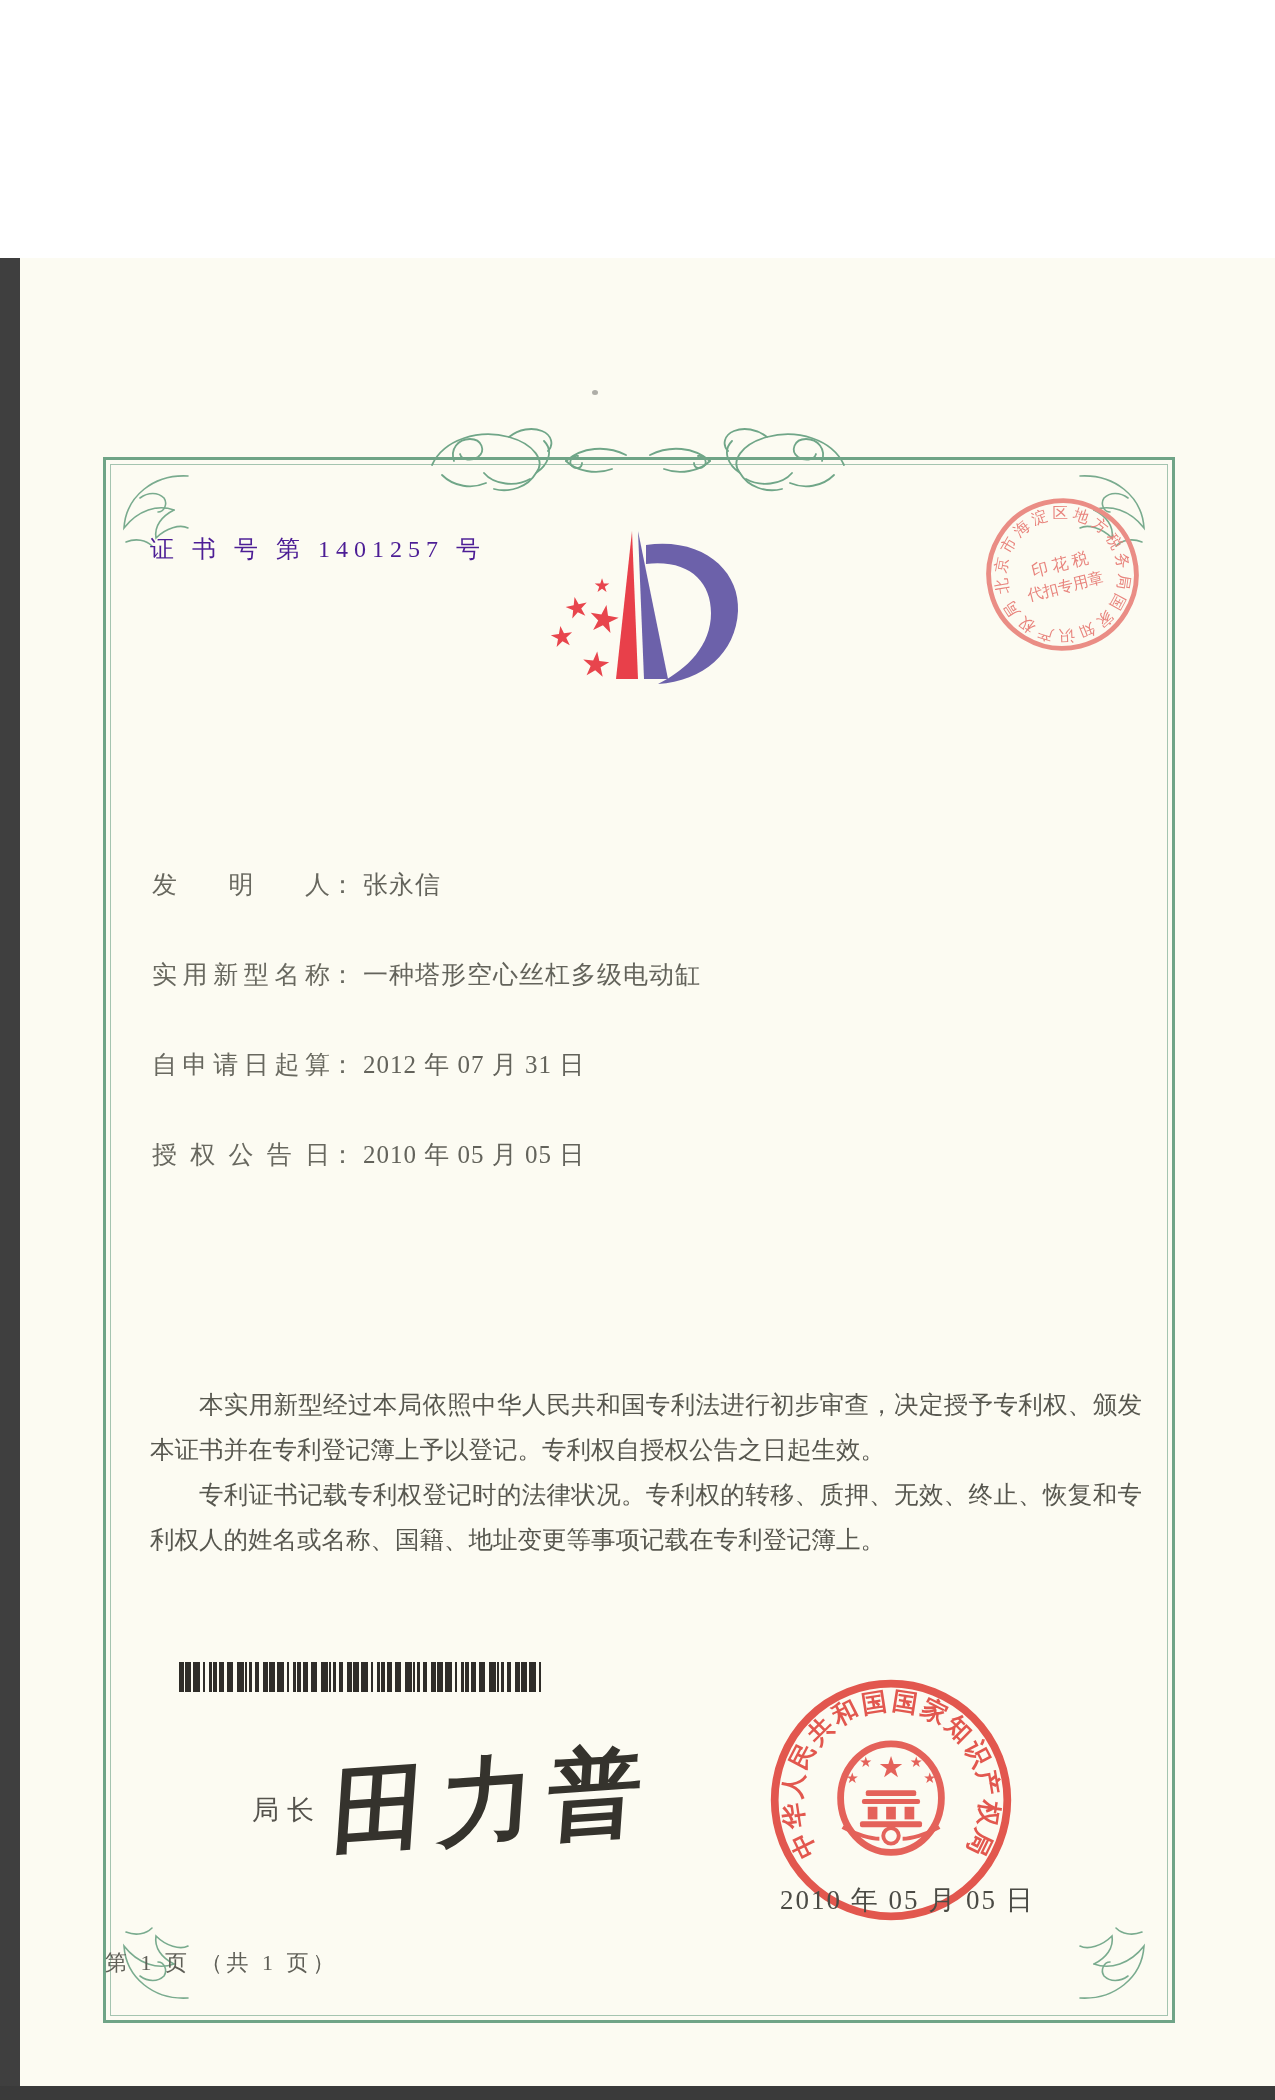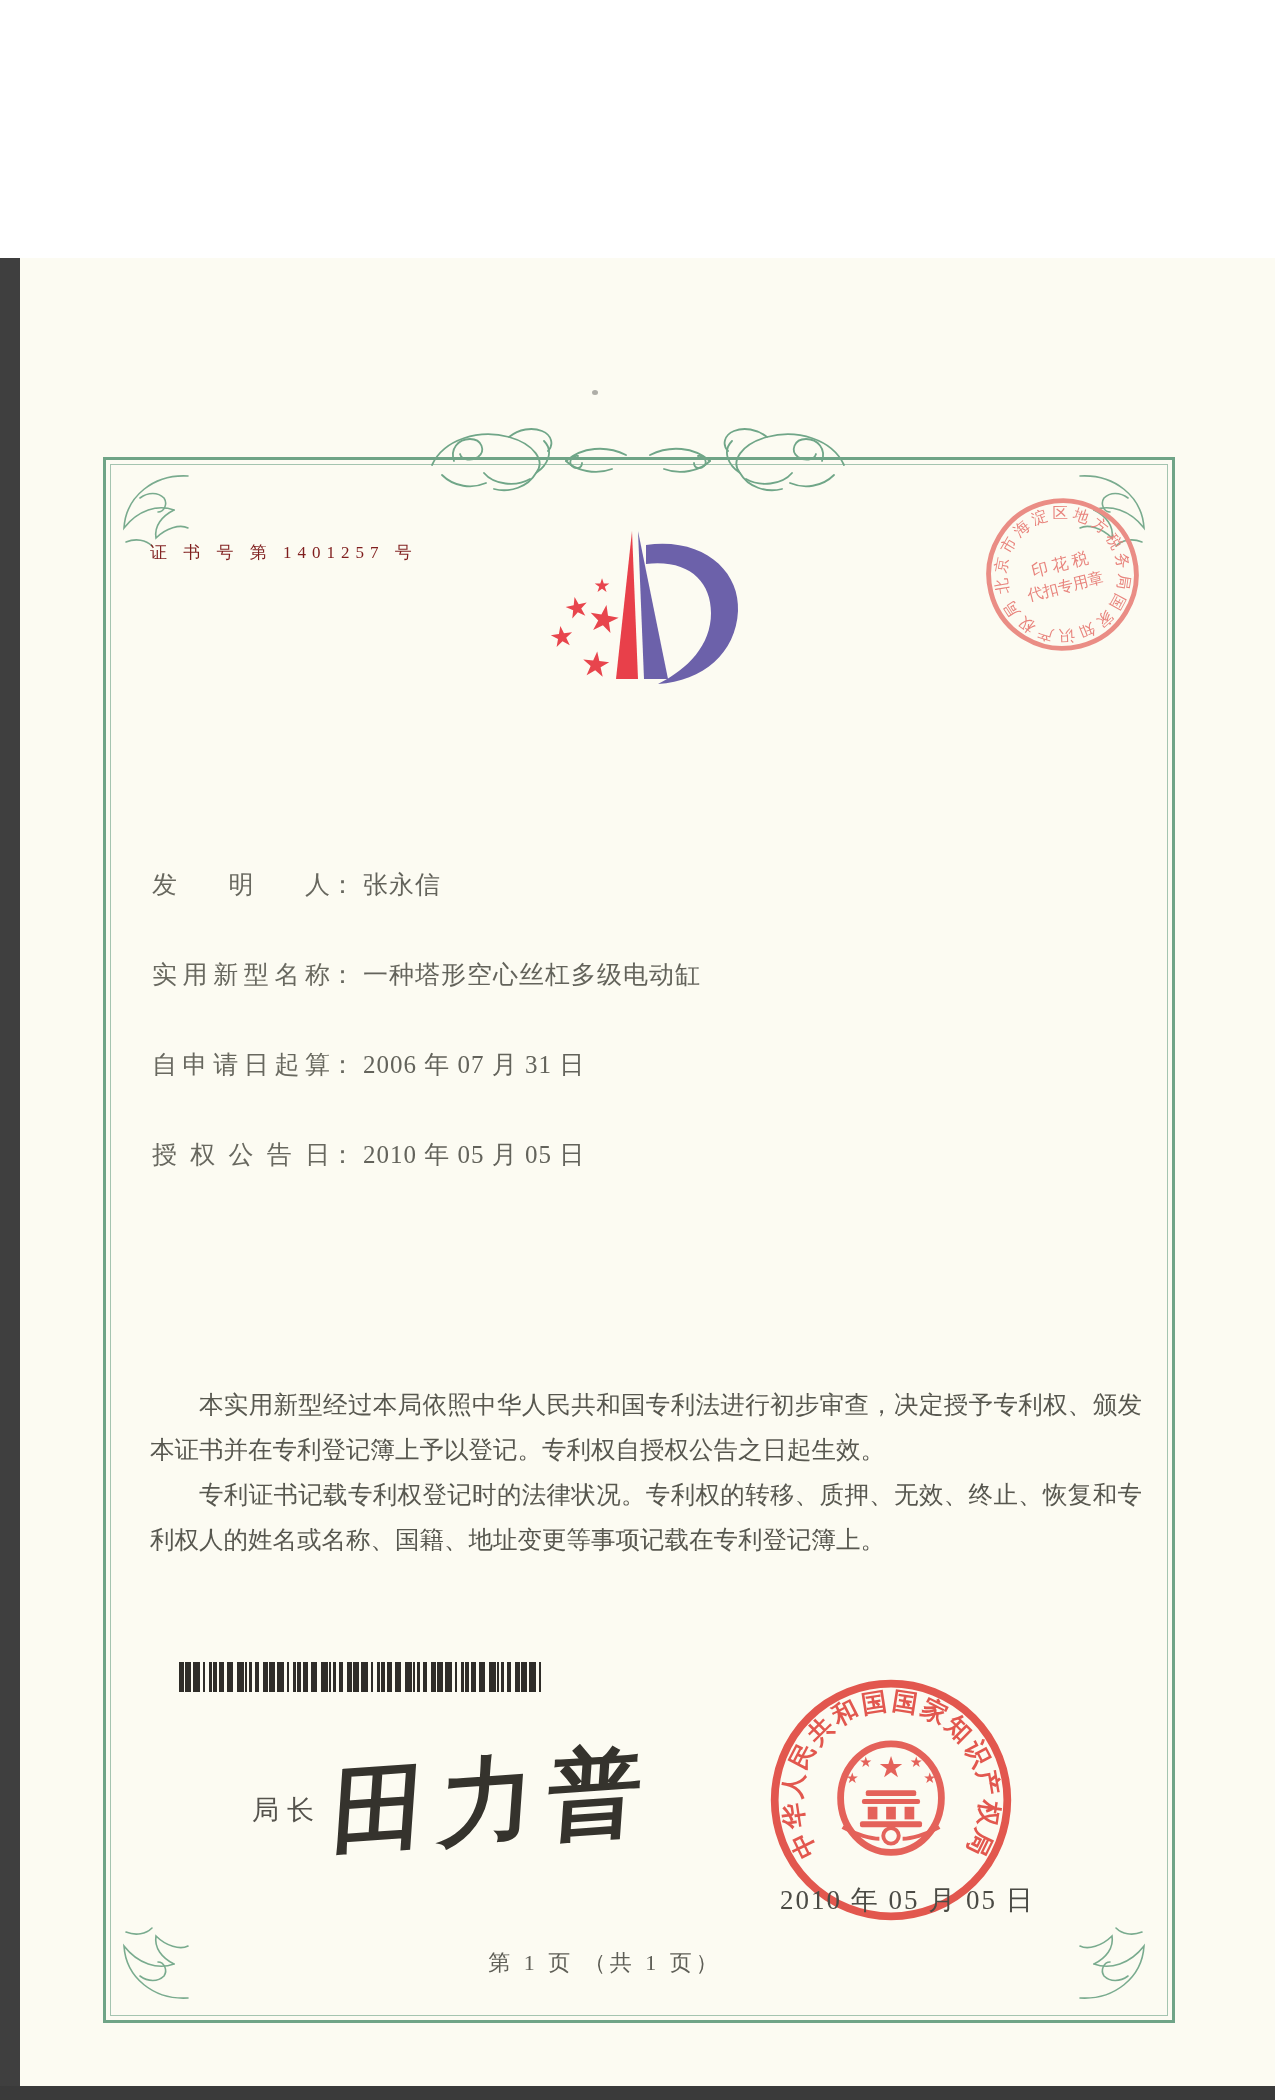--- a/index.html
+++ b/index.html
@@ -18,21 +18,21 @@
 
   .ornament{position:absolute;pointer-events:none;}
   .orn-dragons{left:418px;top:413px;width:440px;height:92px;}
   .corner{width:84px;height:84px;}
   .corner svg{width:84px;height:84px;}
   .c-tl{left:114px;top:468px;}
   .c-tr{left:1070px;top:468px;transform:scaleX(-1);}
   .c-bl{left:114px;top:1922px;transform:scaleY(-1);}
   .c-br{left:1070px;top:1922px;transform:scale(-1,-1);}
 
-  .cert-no{position:absolute;left:150px;top:533px;font-size:17px;letter-spacing:6px;color:#7f1d1d;margin-top:8px;}
+  .cert-no{position:absolute;left:150px;top:533px;font-size:24px;letter-spacing:6px;color:#4c1d95;}
 
   
   .logo{position:absolute;left:538px;top:523px;width:210px;height:175px;}
   .logo-star{position:absolute;color:#e8454d;font-family:"DejaVu Sans",sans-serif;line-height:1;transform:translate(-50%,-50%);}
 
   .title{position:absolute;left:103px;top:708px;width:1066px;text-align:center;font-size:60px;font-weight:600;letter-spacing:16px;color:#454543;padding-right:10px;box-sizing:border-box;}
 
   
   .fields{position:absolute;left:152px;top:868px;width:1000px;}
   .frow{height:26px;margin-bottom:64px;font-size:25px;color:#68685f;white-space:nowrap;}
@@ -48,21 +48,21 @@
   .bar{background:#2f2d29;height:100%;flex:none;}
 
   .sign-title{position:absolute;left:252px;top:1792px;font-size:27px;letter-spacing:8px;color:#55534d;}
   .sign-name{position:absolute;left:332px;top:1738px;font-size:94px;font-weight:700;color:#35332d;letter-spacing:14px;transform:rotate(-4deg) skewX(-8deg);white-space:nowrap;}
 
   
   .seal-big{position:absolute;left:765px;top:1674px;width:252px;height:252px;}
   .seal-date{position:absolute;left:780px;top:1882px;font-size:27px;letter-spacing:2px;color:#4b4b45;z-index:5;white-space:nowrap;}
   .stamp-tax{position:absolute;left:980px;top:492px;width:165px;height:165px;transform:rotate(-14deg);}
 
-  .footer{position:absolute;left:105px;top:1948px;width:1000px;text-align:center;font-size:22px;letter-spacing:4px;color:#5e5e56;}
+  .footer{position:absolute;left:105px;top:1948px;width:1000px;font-size:22px;letter-spacing:4px;color:#5e5e56;}
 
   svg text{font-family:"Liberation Serif",serif;}
 </style>
 </head>
 <body>
 
 <div id="page">
 
   <div class="edge-left"></div>
   <div class="edge-bottom"></div>
@@ -138,21 +138,21 @@
 
 
   <div class="fields">
     <div class="frow">
       <span class="flabel">发明人</span><span class="fcolon">：</span><span class="fvalue">张永信</span>
     </div>
     <div class="frow">
       <span class="flabel">实用新型名称</span><span class="fcolon">：</span><span class="fvalue">一种塔形空心丝杠多级电动缸</span>
     </div>
     <div class="frow">
-      <span class="flabel">自申请日起算</span><span class="fcolon">：</span><span class="fvalue">2006 年 07 月 31 日</span>
+      <span class="flabel">自申请日起算</span><span class="fcolon">：</span><span class="fvalue">2012 年 07 月 31 日</span>
     </div>
     <div class="frow">
       <span class="flabel">授权公告日</span><span class="fcolon">：</span><span class="fvalue">2010 年 05 月 05 日</span>
     </div>
   </div>
 
   <div class="bodytext">
     <p>本实用新型经过本局依照中华人民共和国专利法进行初步审查，决定授予专利权、颁发本证书并在专利登记簿上予以登记。专利权自授权公告之日起生效。</p>
     <p>专利证书记载专利权登记时的法律状况。专利权的转移、质押、无效、终止、恢复和专利权人的姓名或名称、国籍、地址变更等事项记载在专利登记簿上。</p>
   </div>

